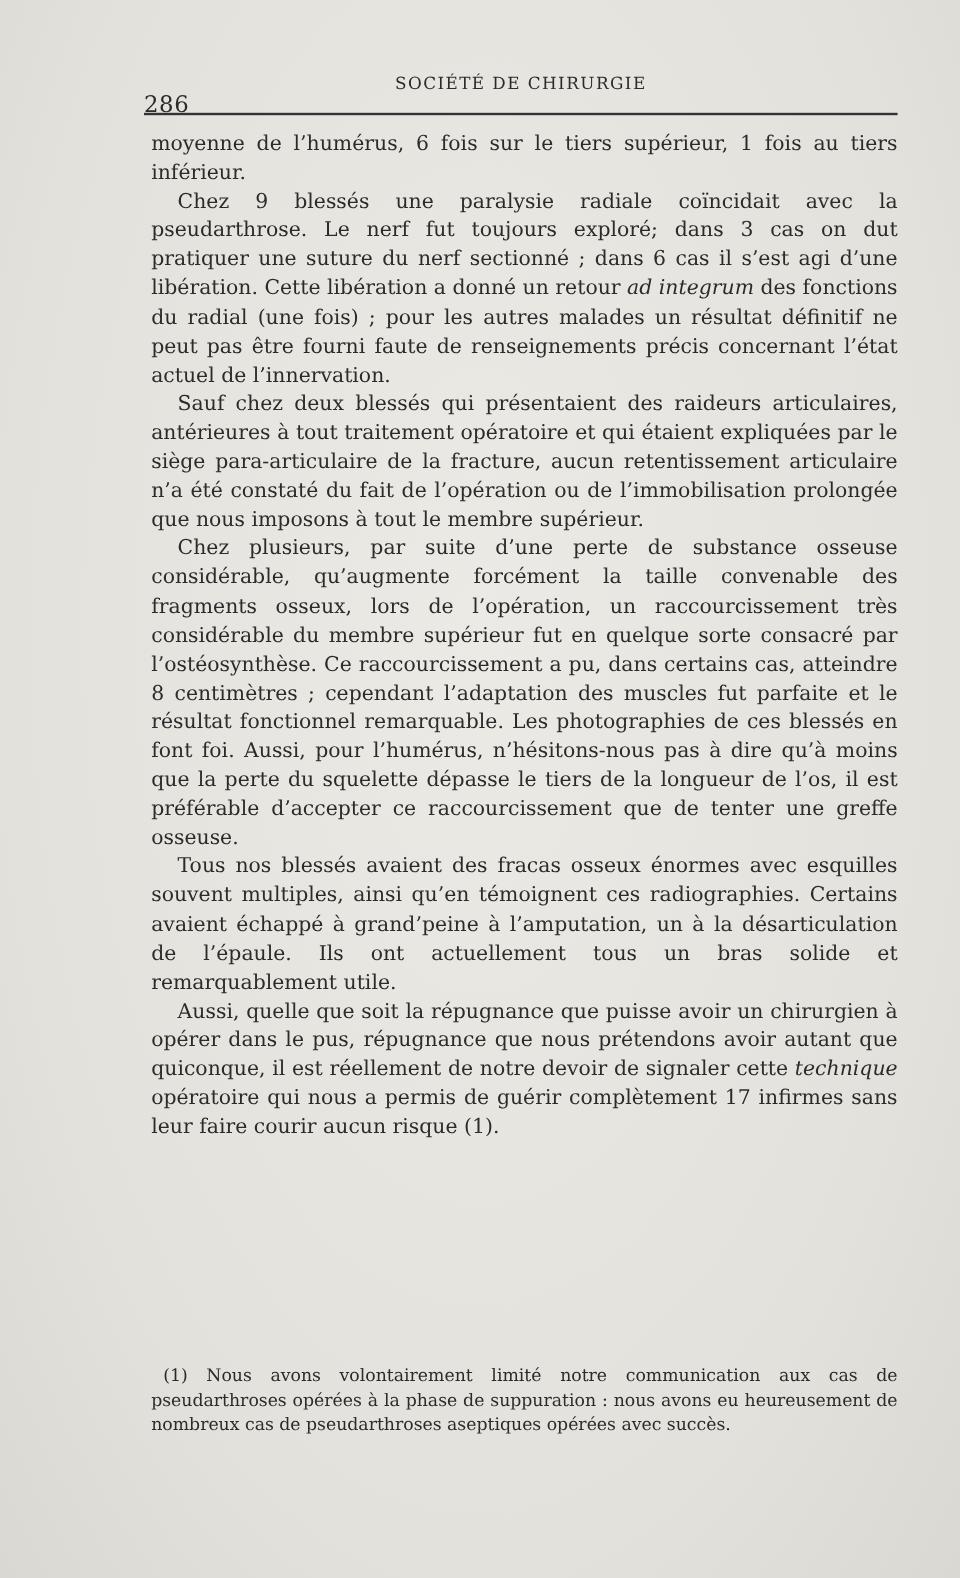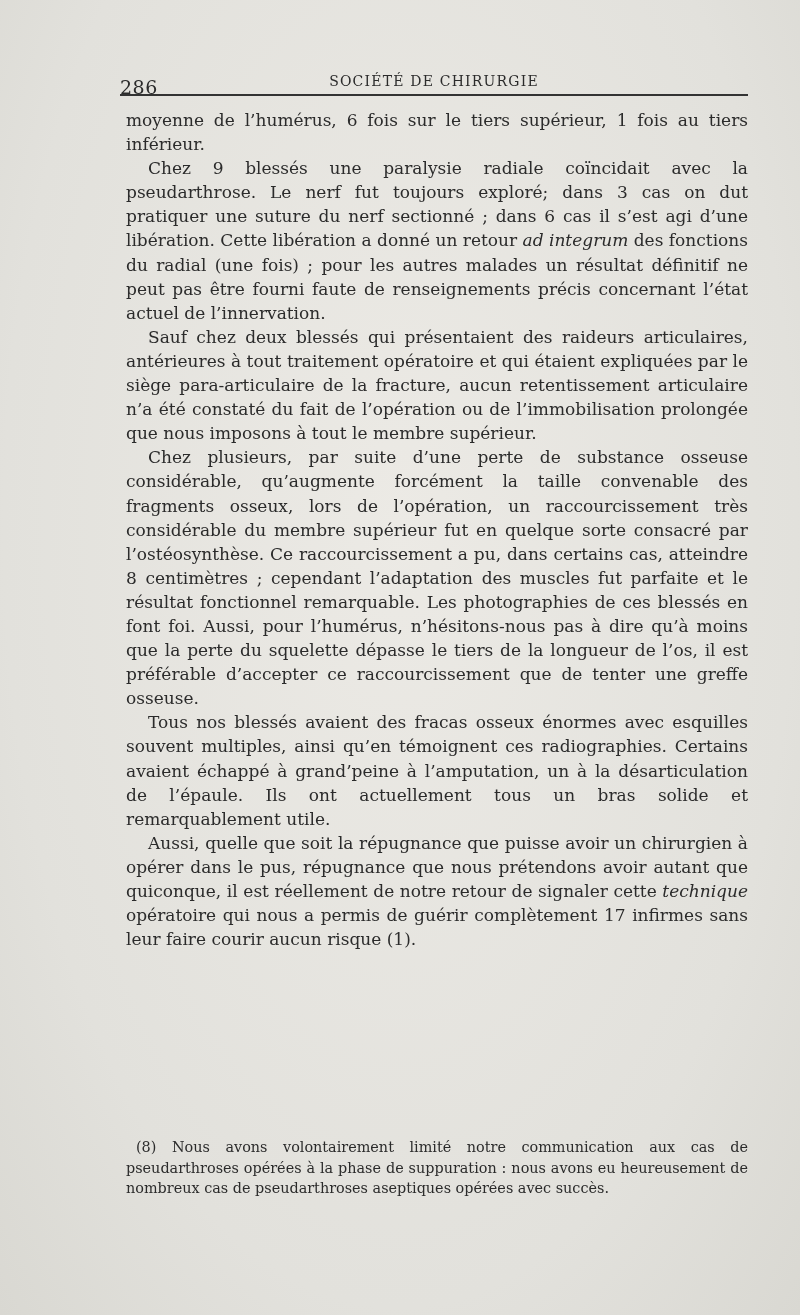--- a/index.html
+++ b/index.html
@@ -16,21 +16,21 @@
     background: radial-gradient(ellipse at 50% 40%, #eceae5 0%, #e2e1dc 70%, #d9d8d2 100%);
   }
   .header {
     position: absolute; left: 120px; top: 60px; width: 628px; height: 24px;
   }
   .page-number {
     position: absolute; left: 0; top: 16px;
     font-size: 19px; letter-spacing: 0.5px;
   }
   .running-title {
-    position: absolute; left: 0; right: 0; top: 13px; text-align: center;
+    position: absolute; left: 0; right: 0; top: 2px; text-align: center;
     font-size: 14px; letter-spacing: 1.2px;
   }
   .rule {
     position: absolute; left: 120px; top: 94px; width: 628px; height: 0;
     border-top: 2px solid #333;
   }
   .body-text {
     position: absolute; left: 126px; top: 108px; width: 622px;
     font-size: 17px; line-height: 24.1px;
     text-align: justify; hyphens: manual;
@@ -53,19 +53,19 @@
     <div class="running-title">SOCIÉTÉ DE CHIRURGIE</div>
   </div>
   <div class="rule"></div>
 
   <div class="body-text" id="body-text">
       <p class="cont"><span>moyenne de l’humérus, 6 fois sur le tiers supérieur, 1 fois au tiers inférieur.</span></p>
       <p><span>Chez 9 blessés une paralysie radiale coïncidait avec la pseudarthrose. Le nerf fut toujours exploré; dans 3 cas on dut pratiquer une suture du nerf sectionné ; dans 6 cas il s’est agi d’une libération. Cette libération a donné un retour </span><em>ad integrum</em><span> des fonctions du radial (une fois) ; pour les autres malades un résultat définitif ne peut pas être fourni faute de renseignements précis concernant l’état actuel de l’innervation.</span></p>
       <p><span>Sauf chez deux blessés qui présentaient des raideurs articulaires, antérieures à tout traitement opératoire et qui étaient expliquées par le siège para-articulaire de la fracture, aucun retentissement articulaire n’a été constaté du fait de l’opération ou de l’immobilisation prolongée que nous imposons à tout le membre supérieur.</span></p>
       <p><span>Chez plusieurs, par suite d’une perte de substance osseuse considérable, qu’augmente forcément la taille convenable des fragments osseux, lors de l’opération, un raccourcissement très considérable du membre supérieur fut en quelque sorte consacré par l’ostéosynthèse. Ce raccourcissement a pu, dans certains cas, atteindre 8 centimètres ; cependant l’adaptation des muscles fut parfaite et le résultat fonctionnel remarquable. Les photographies de ces blessés en font foi. Aussi, pour l’humérus, n’hésitons-nous pas à dire qu’à moins que la perte du squelette dépasse le tiers de la longueur de l’os, il est préférable d’accepter ce raccourcissement que de tenter une greffe osseuse.</span></p>
       <p><span>Tous nos blessés avaient des fracas osseux énormes avec esquilles souvent multiples, ainsi qu’en témoignent ces radiographies. Certains avaient échappé à grand’peine à l’amputation, un à la désarticulation de l’épaule. Ils ont actuellement tous un bras solide et remarquablement utile.</span></p>
-      <p><span>Aussi, quelle que soit la répugnance que puisse avoir un chirurgien à opérer dans le pus, répugnance que nous prétendons avoir autant que quiconque, il est réellement de notre retour de signaler cette </span><em>technique</em><span> opératoire qui nous a permis de guérir complètement 17 infirmes sans leur faire courir aucun risque (1).</span></p>
+      <p><span>Aussi, quelle que soit la répugnance que puisse avoir un chirurgien à opérer dans le pus, répugnance que nous prétendons avoir autant que quiconque, il est réellement de notre devoir de signaler cette </span><em>technique</em><span> opératoire qui nous a permis de guérir complètement 17 infirmes sans leur faire courir aucun risque (1).</span></p>
     </div>
 
   <div class="footnote">
-    <p>(8) Nous avons volontairement limité notre communication aux cas de pseudarthroses opérées à la phase de suppuration : nous avons eu heureusement de nombreux cas de pseudarthroses aseptiques opérées avec succès.</p>
+    <p>(1) Nous avons volontairement limité notre communication aux cas de pseudarthroses opérées à la phase de suppuration : nous avons eu heureusement de nombreux cas de pseudarthroses aseptiques opérées avec succès.</p>
   </div>
 </div>
 
 </body></html>

